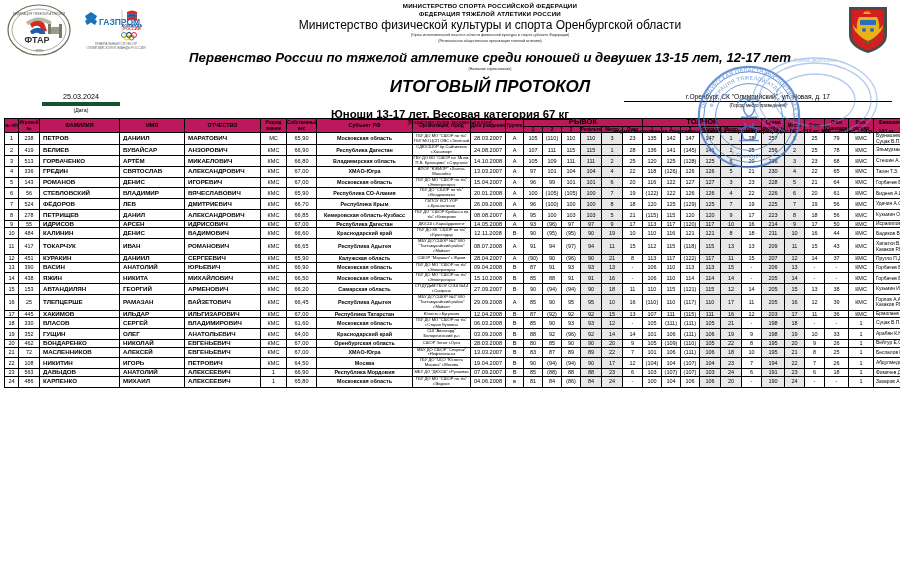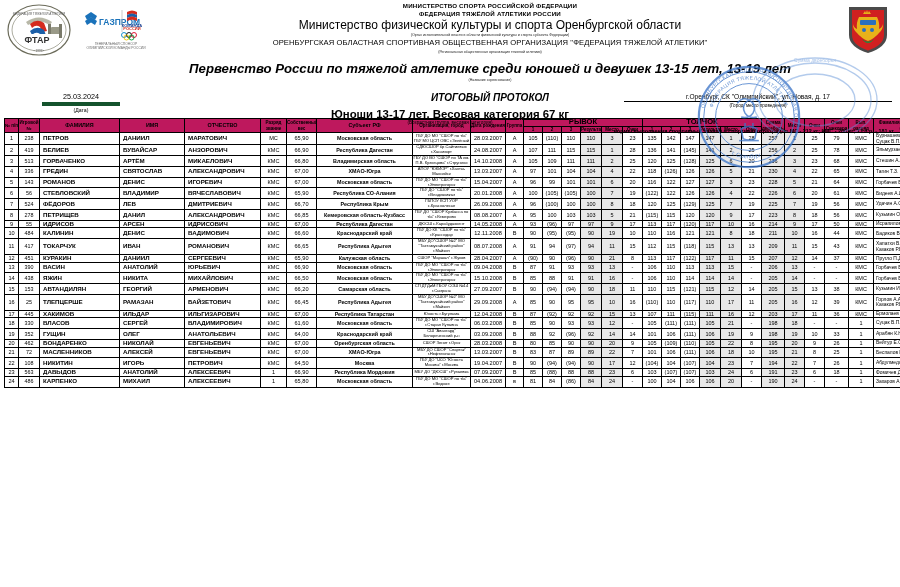--- a/index.html
+++ b/index.html
@@ -19,21 +19,21 @@
   .logo-gazprom{position:absolute;left:79px;top:6px;width:74px;height:46px;}
   .coat{position:absolute;right:9px;top:3px;width:46px;height:52px;}
 
   .ctr{position:absolute;left:160px;right:80px;top:2px;text-align:center;}
   .l1{font-size:6.2px;font-weight:bold;letter-spacing:.2px;line-height:8.4px;}
   .l2{font-size:6.2px;font-weight:bold;letter-spacing:.2px;line-height:8.6px;}
   .l3{font-size:12px;line-height:13px;}
   .cap{font-size:3.6px;color:#222;line-height:6px;}
   .l4{font-size:7.6px;letter-spacing:.1px;line-height:10.5px;}
   .title-main{font-size:13.2px;font-weight:bold;font-style:italic;line-height:17px;margin-top:5px;}
-  .title-prot{font-size:10px;font-weight:bold;font-style:italic;line-height:16px;margin-top:7px;}
+  .title-prot{font-size:17px;font-weight:bold;font-style:italic;line-height:16px;margin-top:7px;}
 
   .date-box{position:absolute;left:42px;top:92px;width:78px;text-align:center;}
   .date-box .dv{font-size:7.2px;border-bottom:4px solid #14532d;padding-bottom:1px;}
   .date-box .dc{font-size:5.2px;padding-top:1px;}
 
   .place-box{position:absolute;right:8px;top:93px;width:268px;text-align:center;}
   .place-box .pv{font-size:6.6px;border-bottom:1px solid #000;padding-bottom:1px;}
   .place-box .pc{font-size:4.6px;padding-top:1px;}
 
   .cat-box{position:absolute;left:0;right:0;top:108px;text-align:center;}
@@ -123,23 +123,22 @@
         <circle cx="27" cy="27" r="2" fill="#2a6fbd"></circle>
       <path d="M19 32 q4 4 8 0 q-4 6 -8 0z" fill="#e8b21a"></path>
       <path d="M17 36 q6 5 12 0 q-6 8 -12 0z" fill="#1d8a3a"></path>
     </svg>
 
     <div class="ctr">
       <div class="l1">МИНИСТЕРСТВО СПОРТА  РОССИЙСКОЙ ФЕДЕРАЦИИ</div>
       <div class="l2">ФЕДЕРАЦИЯ ТЯЖЁЛОЙ АТЛЕТИКИ РОССИИ</div>
       <div class="l3">Министерство физической культуры и спорта Оренбургской области</div>
       <div class="cap">(Орган исполнительной власти в области физической культуры и спорта субъекта Федерации)</div>
-      <div class="l4">ОРЕНБУРГСКАЯ ОБЛАСТНАЯ СПОРТИВНАЯ ОБЩЕСТВЕННАЯ ОРГАНИЗАЦИЯ "ФЕДЕРАЦИЯ ТЯЖЕЛОЙ АТЛЕТИКИ"</div>
       <div class="cap">(Региональная общественная организация тяжелой атлетики)</div>
-      <div class="title-main">Первенство России по тяжелой атлетике среди юношей и девушек 13-15 лет, 13-19 лет</div>
+      <div class="title-main">Первенство России по тяжелой атлетике среди юношей и девушек 13-15 лет, 12-17 лет</div>
       <div class="cap">(Название соревнования)</div>
       <div class="title-prot">ИТОГОВЫЙ ПРОТОКОЛ</div>
     </div>
 
     <div class="date-box">
       <div class="dv">25.03.2024</div>
       <div class="dc">(Дата)</div>
     </div>
 
     <div class="place-box">

